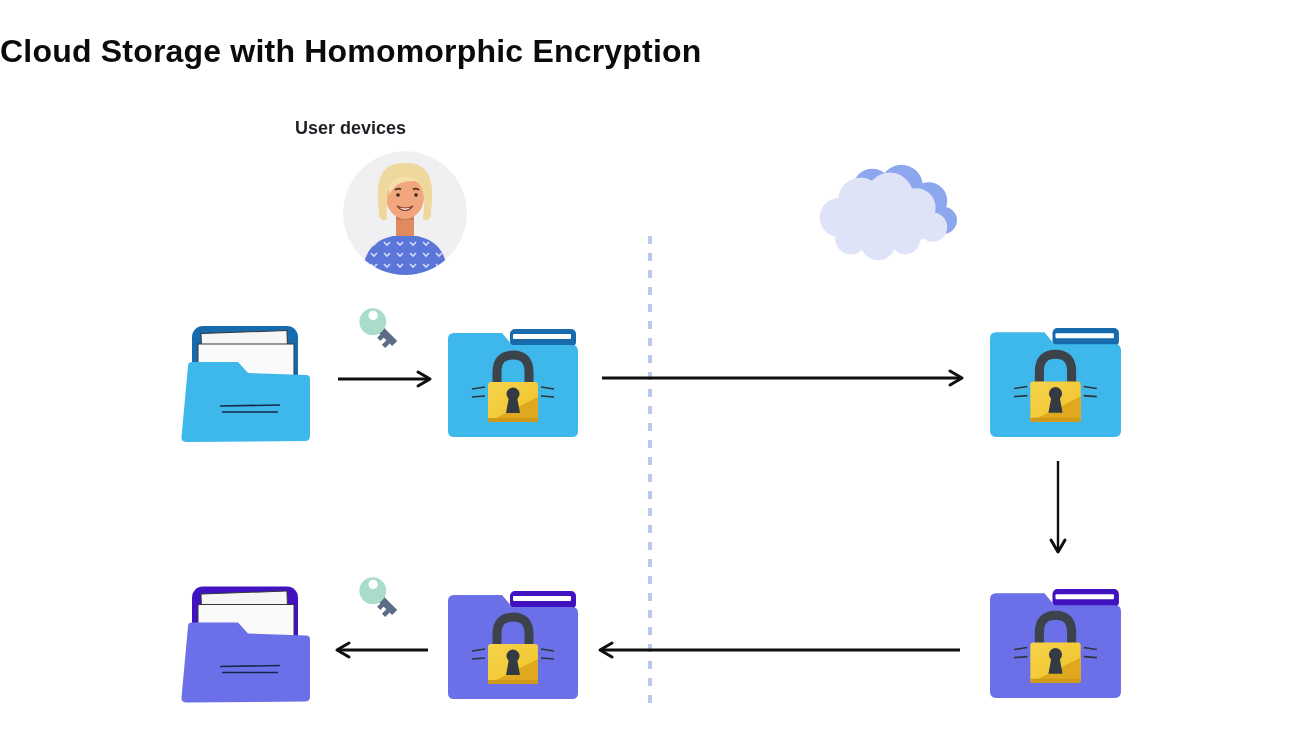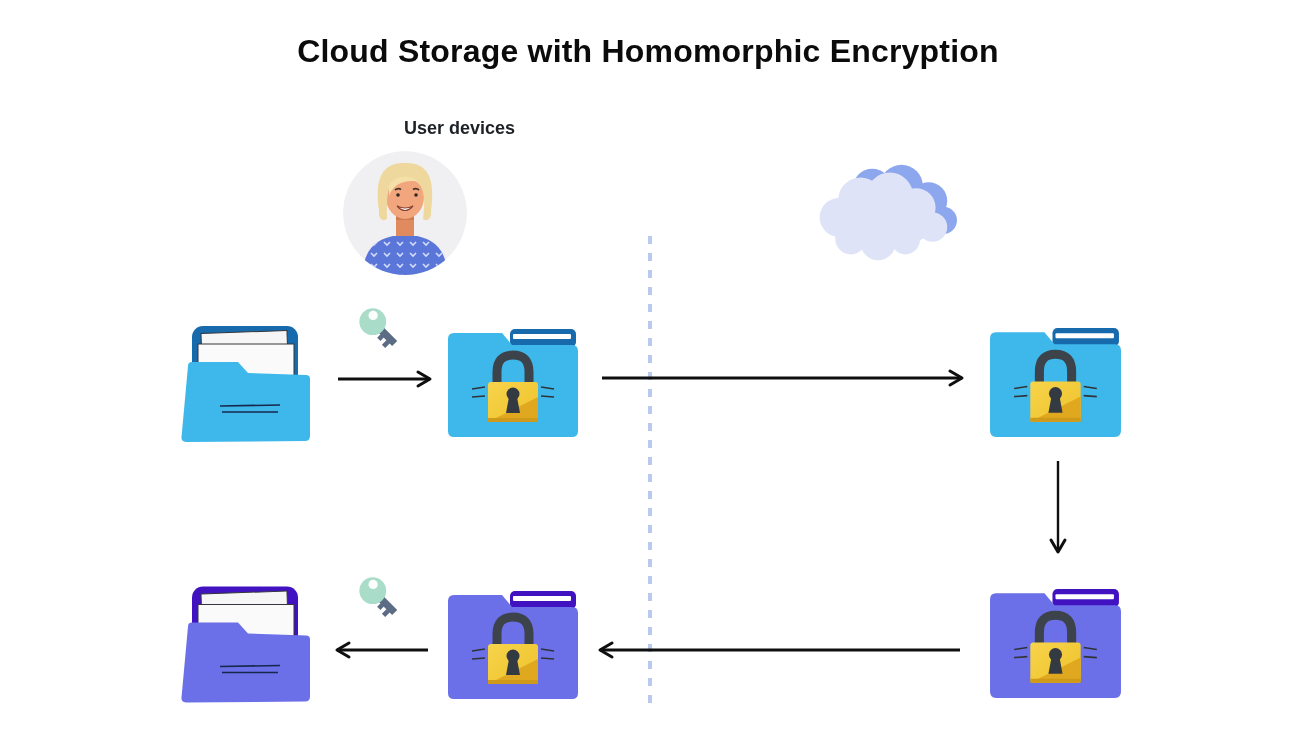--- a/index.html
+++ b/index.html
@@ -2,25 +2,25 @@
 <html><head>
 <meta charset="utf-8">
 <style>
   html,body{margin:0;padding:0;background:#fff;}
   .canvas{
     position:relative;width:1296px;height:729px;background:#ffffff;overflow:hidden;
     font-family:"Liberation Sans",sans-serif;color:#111;
   }
   .abs{position:absolute;}
   .diagram-title{
-    left:0;top:33px;width:1296px;text-align:center;
+    left:0;top:33px;width:1296px;
     font-size:32px;font-weight:bold;letter-spacing:.2px;color:#0b0b0b;
   }
   .lane-label{
-    top:118px;width:220px;text-align:right;
+    top:118px;width:220px;text-align:left;
     font-size:18px;font-weight:bold;color:#1d2126;
   }
   .lane-label.left{left:295px;}
   .lane-label.right{left:771px;}
   svg{display:block;}
   .overlay{left:0;top:0;width:1296px;height:729px;pointer-events:none;}
   
   .c-blue{--main:#3eb8eb;--dark:#176bad;}
   .c-purple{--main:#6b6fe8;--dark:#4113c0;}
 </style>

